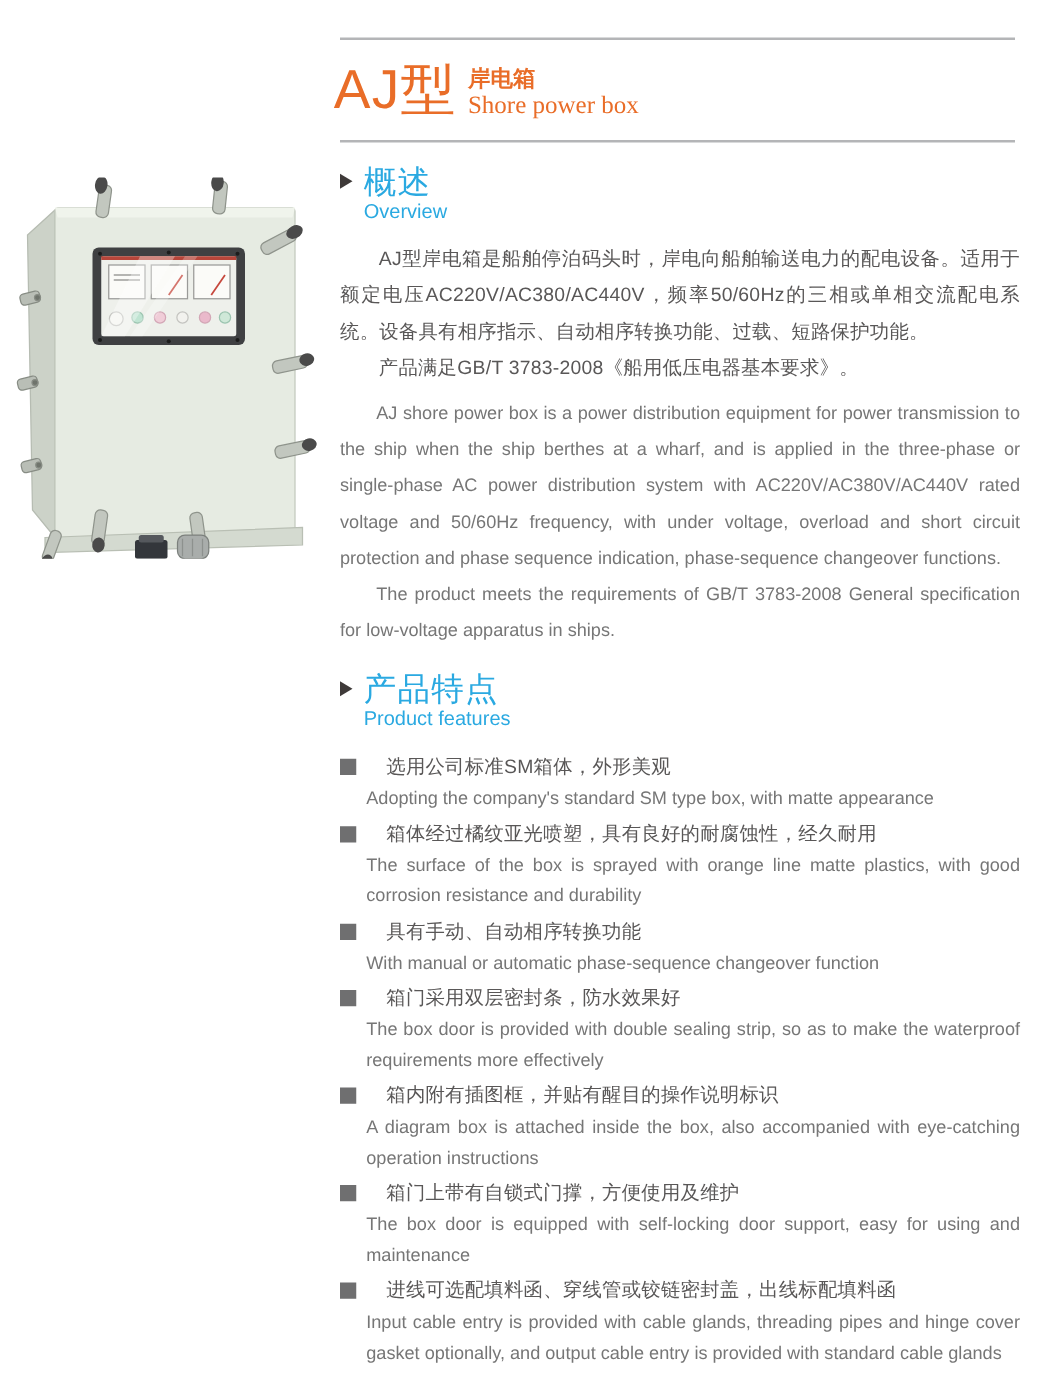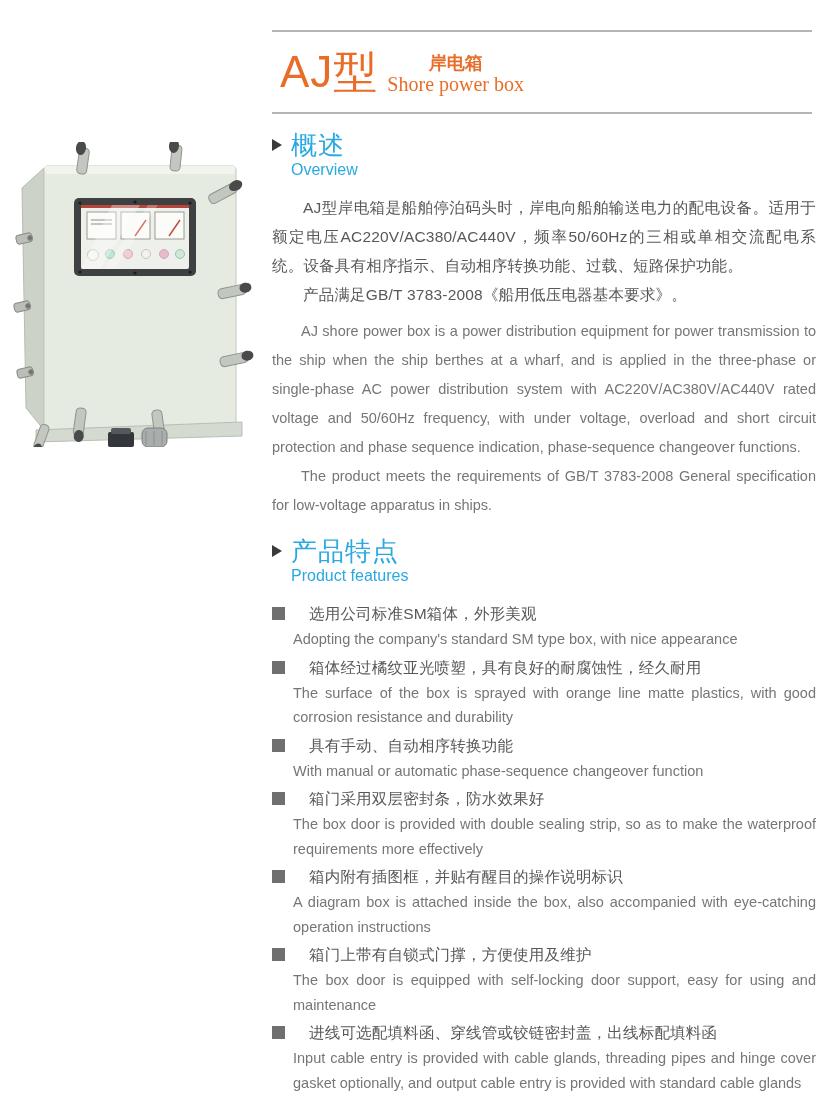--- a/index.html
+++ b/index.html
@@ -6,23 +6,23 @@
   body{
     width:830px;height:1118px;position:relative;background:#ffffff;
     font-family:"Liberation Sans","DejaVu Sans",sans-serif;
     -webkit-font-smoothing:antialiased;overflow:hidden;
   }
   .rule{position:absolute;left:272px;width:540px;height:2px;background:#b4b5b7;}
   .rule-top{top:30px;}
   .rule-mid{top:112px;}
 
   
-  .title-row{position:absolute;left:280px;top:46px;display:flex;align-items:flex-end;gap:9px;color:#e96d28;}
+  .title-row{position:absolute;left:267px;top:46px;display:flex;align-items:flex-end;gap:9px;color:#e96d28;}
   .title-model{font-size:44px;line-height:52px;font-weight:400;letter-spacing:1px;}
-  .title-sub{display:flex;flex-direction:column;justify-content:flex-end;padding-bottom:4px;align-items:center;}
+  .title-sub{display:flex;flex-direction:column;justify-content:flex-end;padding-bottom:4px;}
   .title-cn{font-size:18px;font-weight:700;line-height:21px;}
   .title-en{font-size:20px;line-height:20px;font-family:Liberation Serif, serif;}
 
   
   .photo{position:absolute;left:8px;top:142px;width:250px;height:305px;}
 
   
   .section{position:absolute;left:272px;width:544px;}
   .sec-overview{top:130px;}
   .sec-features{top:536px;}
@@ -182,21 +182,21 @@
     <div class="h-en">Product features</div>
   </div>
 
   <div class="feat-list">
 
     <div>
       <div class="feat-cn">
         <span class="sq"></span>
         <span>选用公司标准SM箱体，外形美观</span>
       </div>
-      <div class="feat-en">Adopting the company's standard SM type box, with nice appearance</div>
+      <div class="feat-en">Adopting the company's standard SM type box, with matte appearance</div>
     </div>
 
     <div>
       <div class="feat-cn">
         <span class="sq"></span>
         <span>箱体经过橘纹亚光喷塑，具有良好的耐腐蚀性，经久耐用</span>
       </div>
       <div class="feat-en">The surface of the box is sprayed with orange line matte plastics, with good corrosion resistance and durability</div>
     </div>
 

